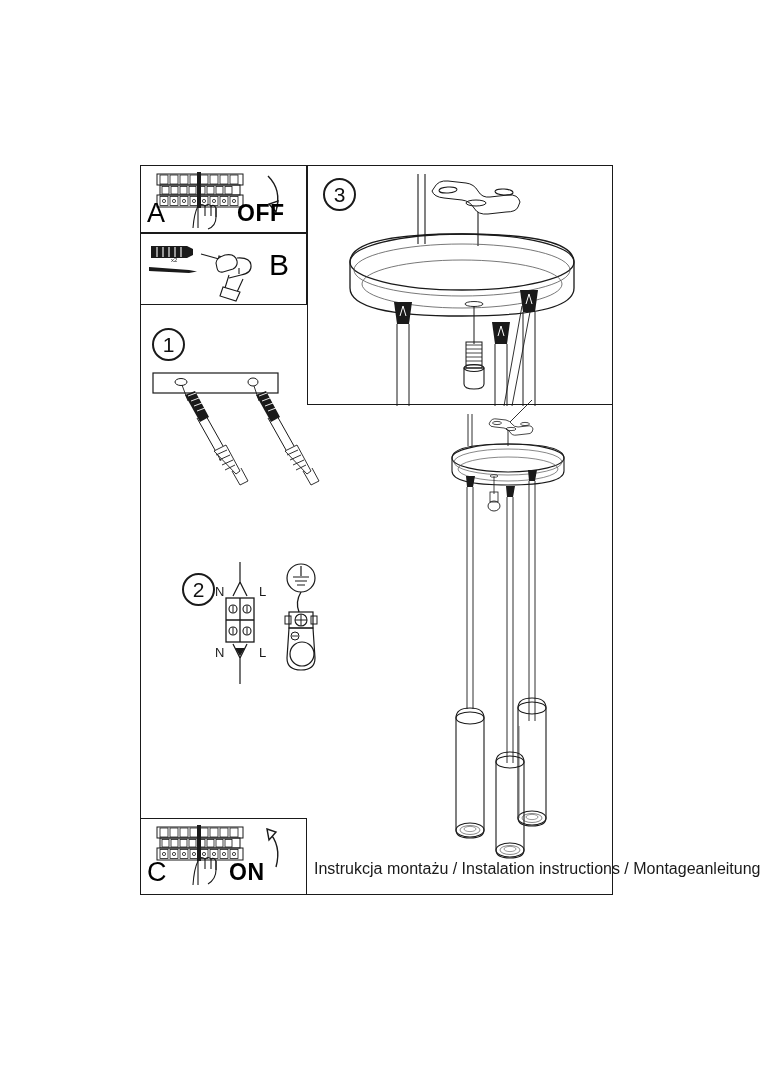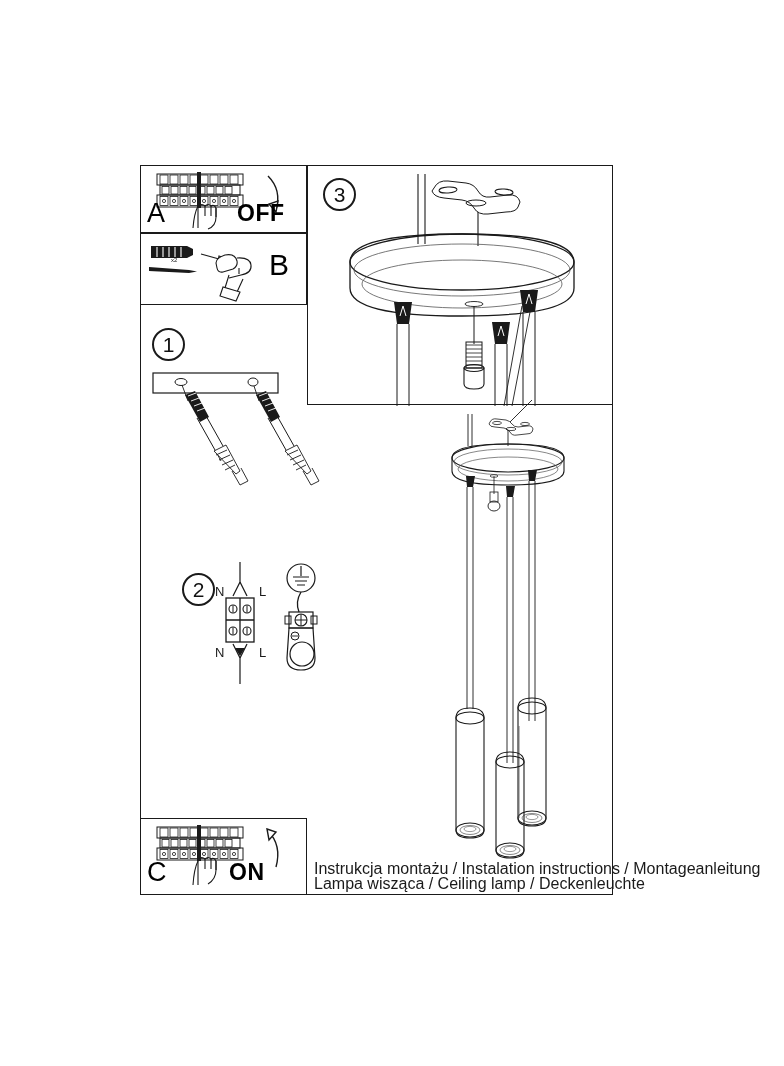--- a/index.html
+++ b/index.html
@@ -421,16 +421,15 @@
         <path d="M135 48 q6 -22 -8 -36"></path>
         <path d="M126 10 l9 3 l-7 8 z" fill="#fff"></path>
       </g>
     </svg>
     <span class="letter" style="left:6px;top:40px;">C</span>
     <span class="word" style="left:88px;top:40px;">ON</span>
   </div>
 
   <div class="caption">
     <div>Instrukcja montażu / Instalation instructions / Montageanleitung</div>
-    <div>Lampa wisząca / Ceiling lamp / Deckenleuchte</div>
   </div>
 
 </div>
 
 </body></html>

